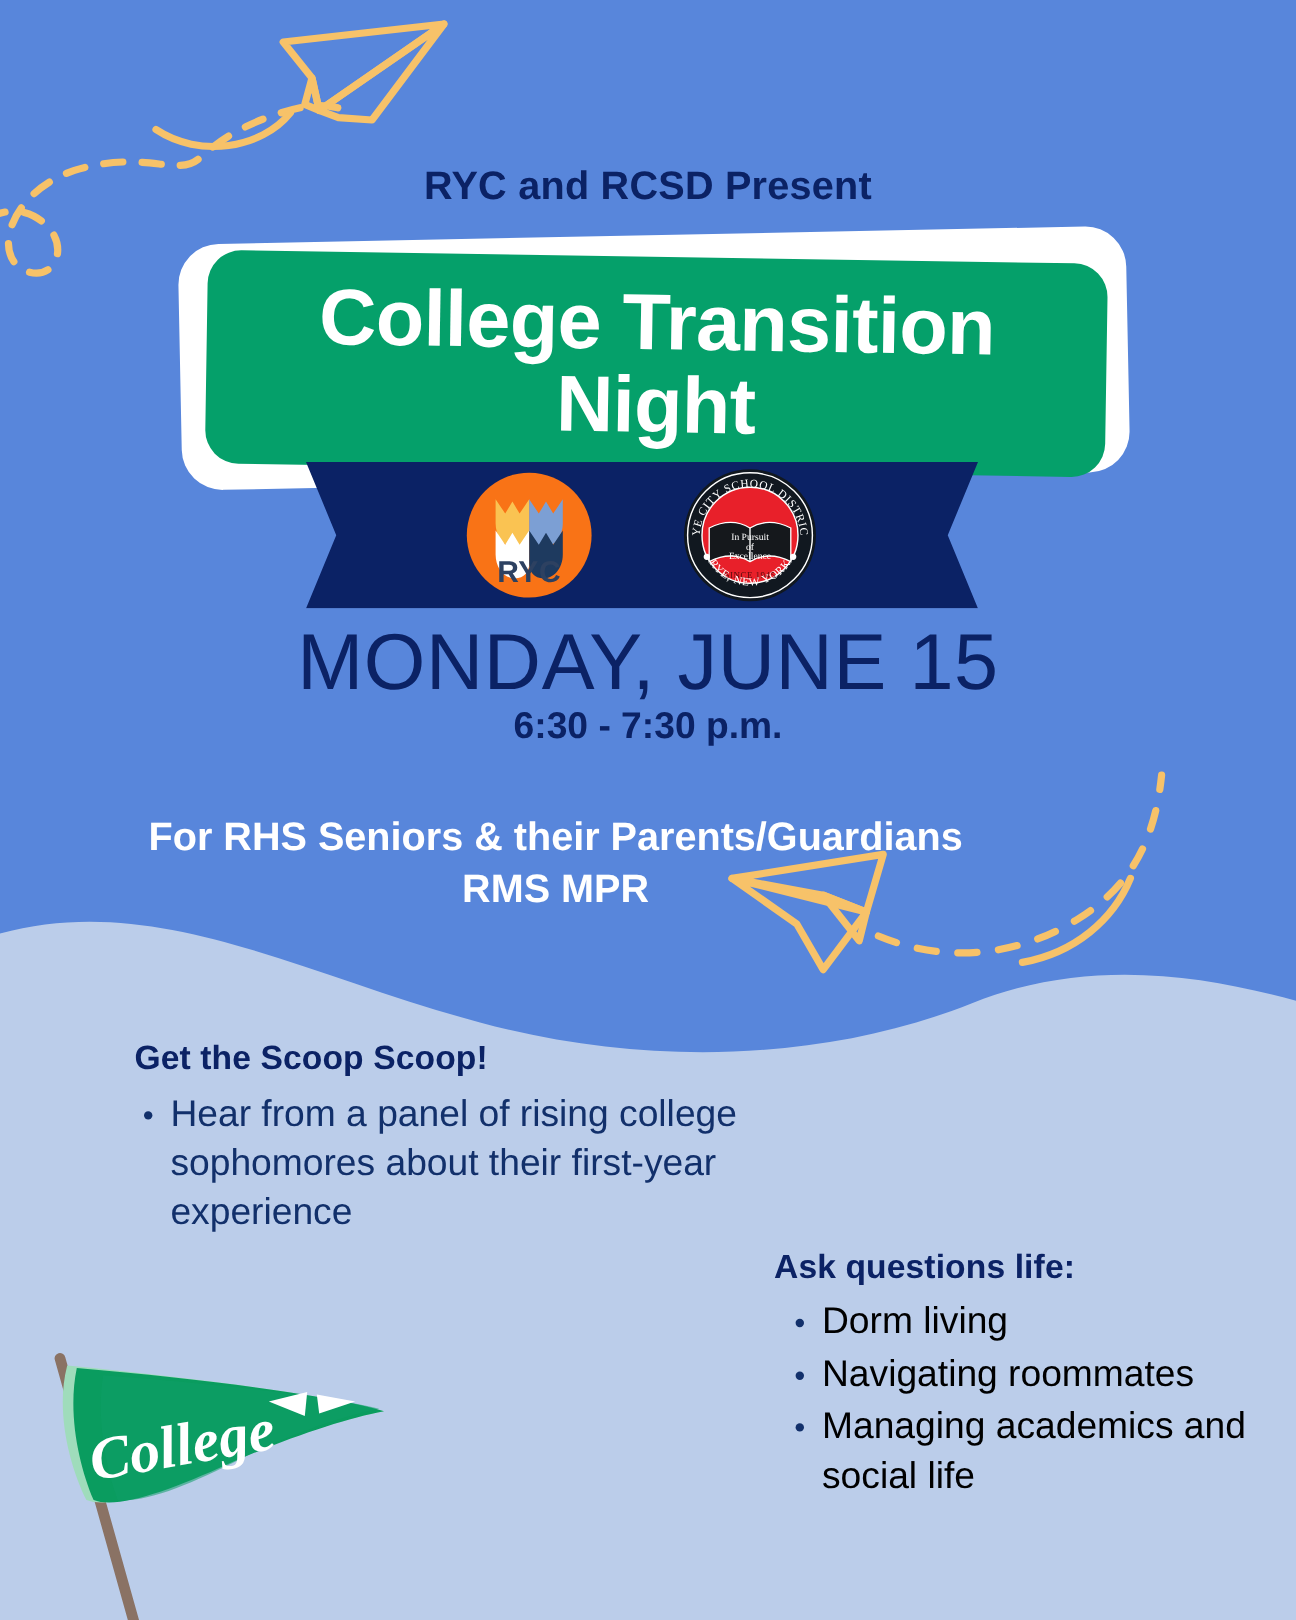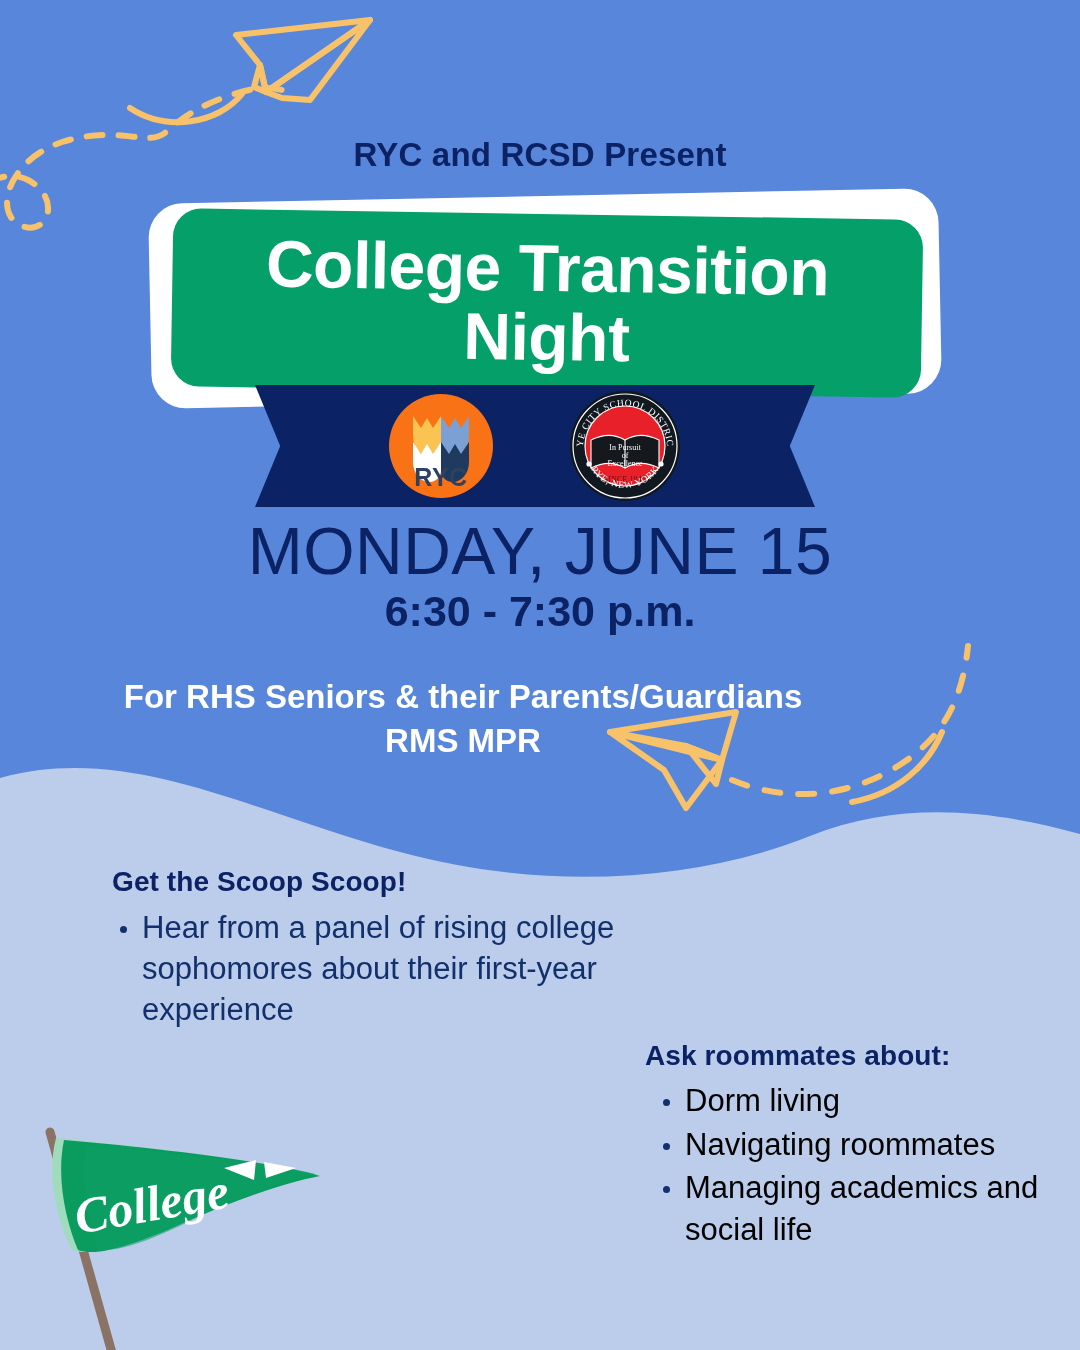--- a/index.html
+++ b/index.html
@@ -55,21 +55,21 @@
   .seal{width:112px;height:112px;position:relative;}
 
   
   .date{
     position:absolute;top:518px;left:0;width:1080px;text-align:center;
     color:#0b2265;font-size:66px;line-height:1.0;letter-spacing:.5px;
     font-family:"Liberation Sans", sans-serif;font-weight:normal;
   }
   .time{
     position:absolute;top:588px;left:0;width:1080px;text-align:center;
-    color:#0b2265;font-size:43px;font-weight:bold;line-height:1.1;
+    color:#0b2265;font-size:31px;font-weight:bold;line-height:1.1;
   }
   .audience{
     position:absolute;top:644px;left:0;width:926px;text-align:center;
     color:#ffffff;font-size:33px;font-weight:bold;line-height:1.32;margin-top:31px;
   }
 
   
   .scoop{position:absolute;left:112px;top:866px;width:540px;}
   .scoop-h{color:#0b2265;font-size:28px;font-weight:bold;letter-spacing:.1px;
      margin:0 0 10px 0;}
@@ -203,21 +203,21 @@
   </svg>
 
   <div class="scoop">
     <div class="scoop-h">Get the Scoop Scoop!</div>
     <ul class="scoop-list">
       <li>Hear from a panel of rising college sophomores about their first-year experience</li>
     </ul>
   </div>
 
   <div class="ask">
-    <div class="ask-h">Ask roommates about:</div>
+    <div class="ask-h">Ask questions life:</div>
     <ul class="ask-list">
       <li>Dorm living</li>
       <li>Navigating roommates</li>
       <li>Managing academics and social life</li>
     </ul>
   </div>
 
   <svg class="pennant" viewBox="0 0 310 250">
 
     <path d="M22 22 L86 250" stroke="#8a7264" stroke-width="9" stroke-linecap="round"></path>

